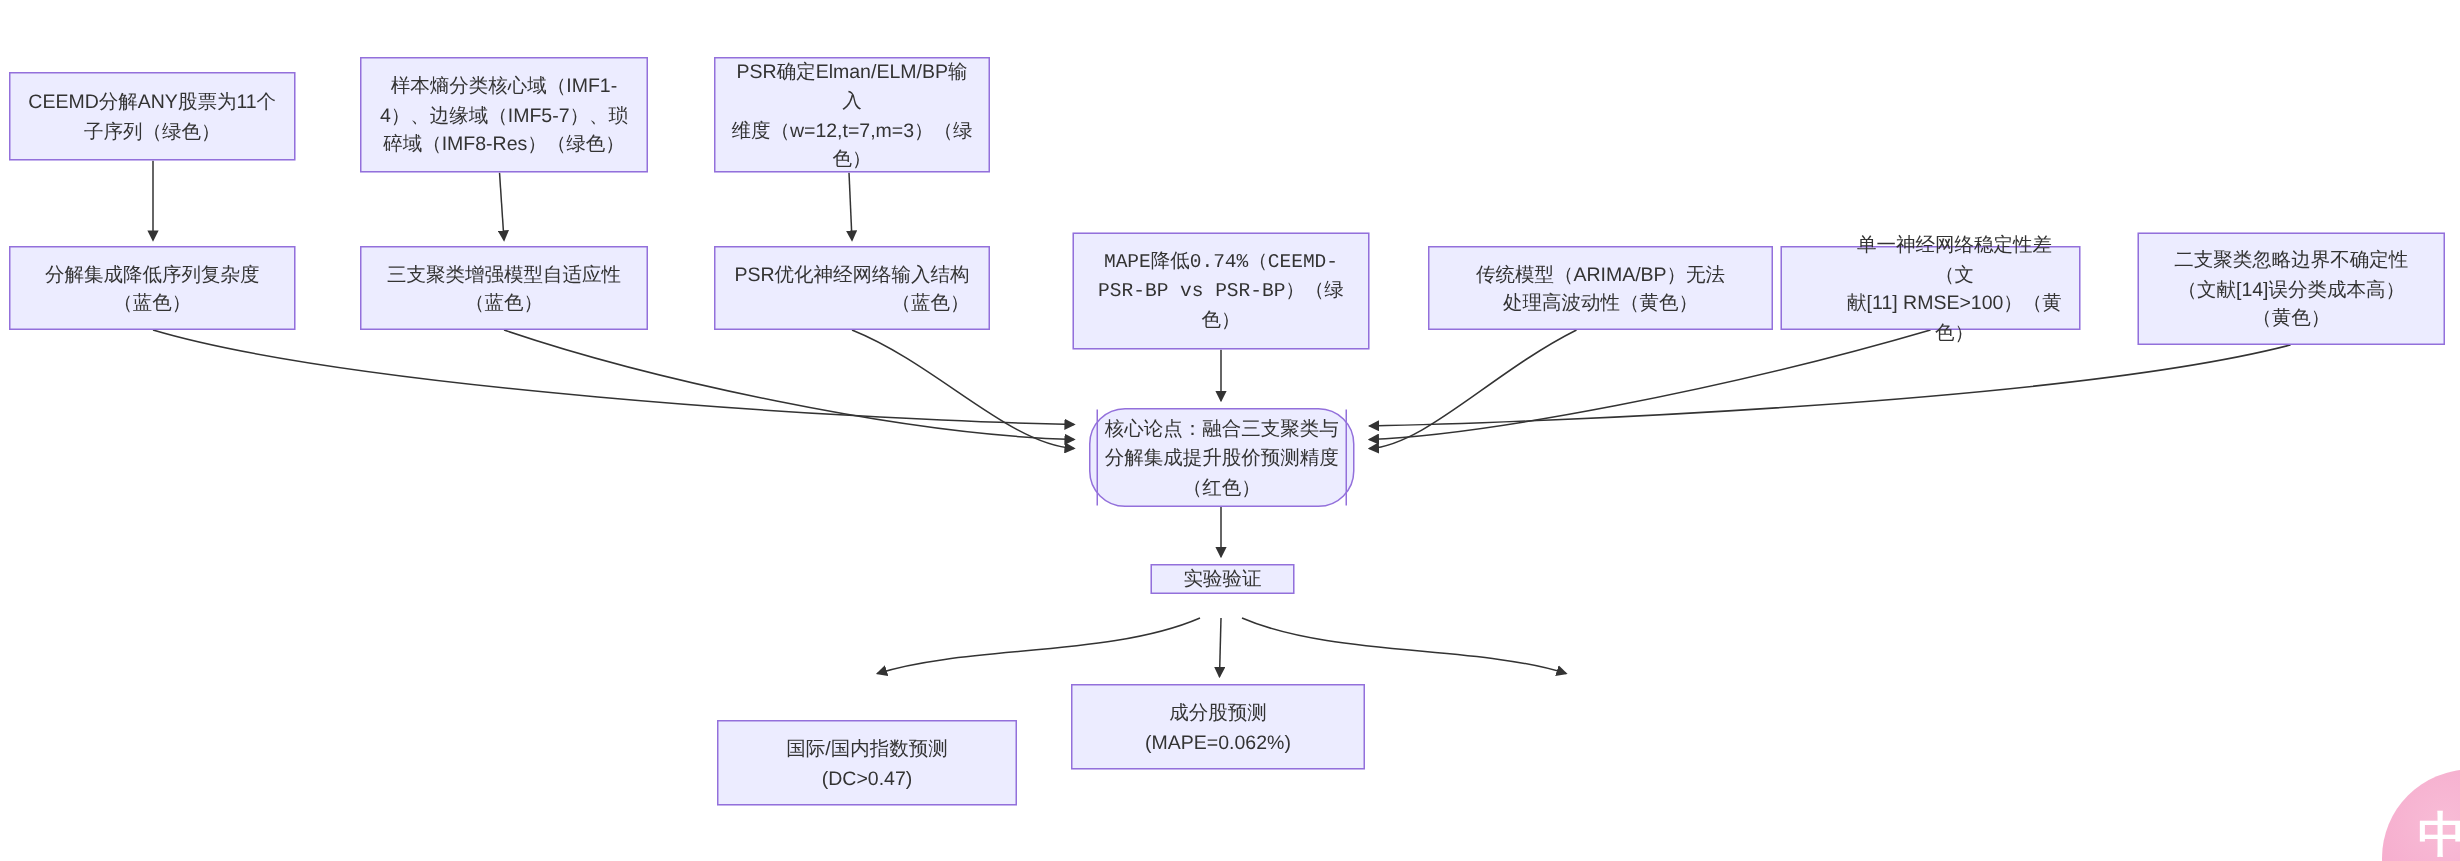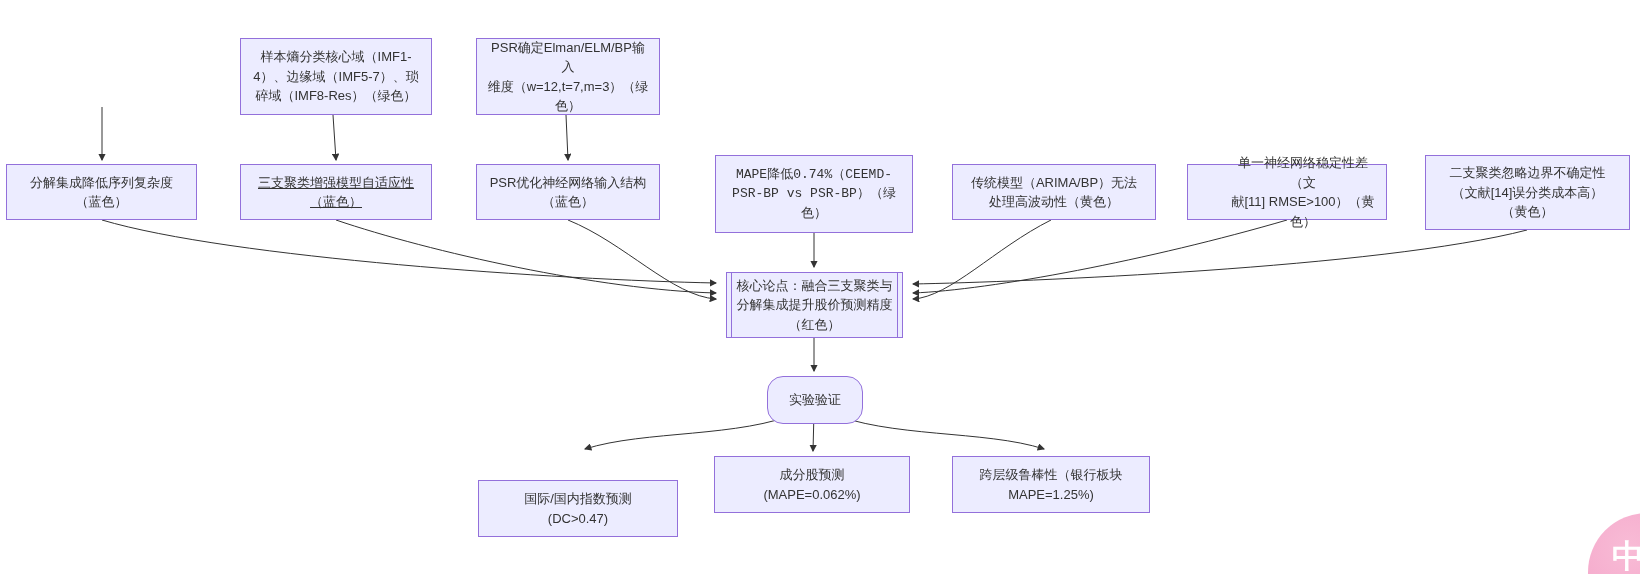--- a/index.html
+++ b/index.html
@@ -94,82 +94,82 @@
       <path d="M1051,220 C995,248 950,297 913,299" marker-end="url(#arrow)"></path>
       <path d="M1287,220 C1150,260 990,290 913,293" marker-end="url(#arrow)"></path>
       <path d="M1527,230 C1380,268 1020,282 913,284" marker-end="url(#arrow)"></path>
       <path d="M814,338 L814,371" marker-end="url(#arrow)"></path>
       <path d="M800,412 C740,438 645,430 585,449" marker-end="url(#arrow)"></path>
       <path d="M814,412 L813,451" marker-end="url(#arrow)"></path>
       <path d="M828,412 C888,438 985,430 1044,449" marker-end="url(#arrow)"></path>
     </g>
   </svg>
 
+  <div class="node" style="left:6px;  top:48px;  width:191px; height:59px;">
+    <span class="lbl">CEEMD分解ANY股票为11个
+子序列（绿色）</span>
+  </div>
   <div class="node" style="left:240px; top:38px;  width:192px; height:77px;">
     <span class="lbl">样本熵分类核心域（IMF1-
 4）、边缘域（IMF5-7）、琐
 碎域（IMF8-Res）（绿色）</span>
   </div>
   <div class="node" style="left:476px; top:38px;  width:184px; height:77px;">
     <span class="lbl">PSR确定Elman/ELM/BP输入
 维度（w=12,t=7,m=3）（绿
 色）</span>
   </div>
 
   <div class="node" style="left:6px;   top:164px; width:191px; height:56px;">
     <span class="lbl">分解集成降低序列复杂度
 （蓝色）</span>
   </div>
-  <div class="node" style="left:240px; top:164px; width:192px; height:56px;text-decoration:underline;">
+  <div class="node" style="left:240px; top:164px; width:192px; height:56px;">
     <span class="lbl">三支聚类增强模型自适应性
 （蓝色）</span>
   </div>
-  <div class="node" style="left:476px; top:164px; width:184px; height:56px;">
+  <div class="node" style="left:476px; top:164px; width:184px; height:56px;text-align:right;">
     <span class="lbl">PSR优化神经网络输入结构
 （蓝色）</span>
   </div>
   <div class="node" style="left:715px; top:155px; width:198px; height:78px;font-family:Liberation Mono, monospace;">
     <span class="lbl">MAPE降低0.74%（CEEMD-
 PSR-BP vs PSR-BP）（绿
 色）</span>
   </div>
-  <div class="node" style="left:952px; top:164px; width:204px; height:56px;">
+  <div class="node" style="left:952px; top:164px; width:230px; height:56px;">
     <span class="lbl">传统模型（ARIMA/BP）无法
 处理高波动性（黄色）</span>
   </div>
   <div class="node" style="left:1187px; top:164px; width:200px; height:56px;padding-left:40px;">
     <span class="lbl">单一神经网络稳定性差（文
 献[11] RMSE&gt;100）（黄色）</span>
   </div>
   <div class="node" style="left:1425px; top:155px; width:205px; height:75px;">
     <span class="lbl">二支聚类忽略边界不确定性
 （文献[14]误分类成本高）
 （黄色）</span>
   </div>
 
-  <div class="node subroutine" style="left:726px; top:272px; width:177px; height:66px;">
+  <div class="node subroutine" style="left:726px; top:272px; width:177px; height:66px;border-radius:24px;">
     <span class="lbl">核心论点：融合三支聚类与
 分解集成提升股价预测精度
 （红色）</span>
   </div>
 
-  <div class="node" style="left:767px; top:376px; width:96px; height:48px;border-radius:16px;">
+  <div class="node" style="left:767px; top:376px; width:96px; height:20px;">
     <span class="lbl">实验验证</span>
   </div>
 
   <div class="node" style="left:478px; top:456px; width:200px; height:57px;margin-top:24px;">
     <span class="lbl">国际/国内指数预测
 (DC&gt;0.47)</span>
   </div>
   <div class="node" style="left:714px; top:456px; width:196px; height:57px;">
     <span class="lbl">成分股预测
 (MAPE=0.062%)</span>
   </div>
-  <div class="node" style="left:952px; top:456px; width:198px; height:57px;">
-    <span class="lbl">跨层级鲁棒性（银行板块
-MAPE=1.25%)</span>
-  </div>
 
   <div class="badge">
     <span>中A</span>
   </div>
 
 </div>
 
 </body></html>

